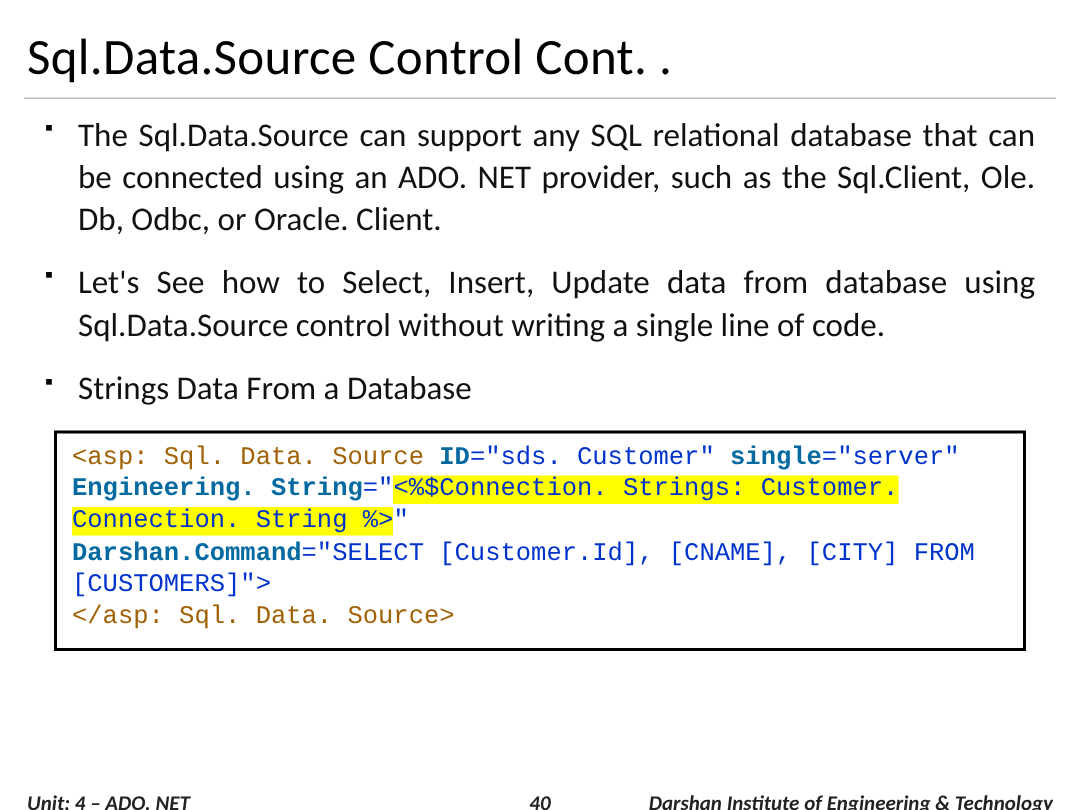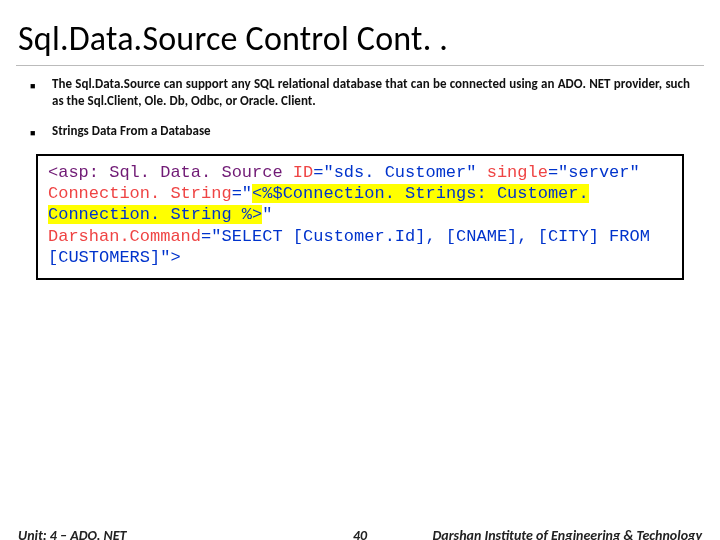--- a/index.html
+++ b/index.html
@@ -36,46 +36,45 @@
   }
   ul.bullets {
     list-style: none;
     margin: 0;
     padding: 0;
   }
   ul.bullets > li {
     position: relative;
     padding-left: 22px;
     margin-bottom: 14px;
-    font-size: 13px;
+    font-size: 22px;
     line-height: 1.28;
     text-align: justify;
     text-justify: inter-word;
-    font-weight: bold;
   }
   ul.bullets > li::before {
     content: "\25AA"; 
     position: absolute;
     left: 0;
     top: 1px;
     font-size: 15px;
     color: #000;
   }
   .codebox {
     margin: 6px 6px 0 6px;
     border: 2px solid #000;
     padding: 6px 10px 10px 10px;
     font-family: Consolas, "Courier New", monospace;
     font-size: 17px;
     line-height: 1.25;
     white-space: normal;
     word-break: break-word;
   }
-  .c-tag   { color: #701a75; }  
-  .c-attr  { color: #ef4444; }  
+  .c-tag   { color: #a16207; }  
+  .c-attr  { color: #0369a1; font-weight: bold; }  
   .c-val   { color: #0033cc; }  
   .c-hl    { background: #ffff00; }
   .footer {
     position: absolute;
     left: 0;
     right: 0;
     bottom: 6px;
     display: flex;
     align-items: center;
     justify-content: space-between;
@@ -96,27 +95,29 @@
 <body>
 
 <div class="slide">
 
   <div class="title">Sql.Data.Source Control Cont. .</div>
   <hr class="hr">
 
   <div class="body">
     <ul class="bullets">
       <li>The Sql.Data.Source can support any SQL relational database that can be connected using an ADO. NET provider, such as the Sql.Client, Ole. Db, Odbc, or Oracle. Client.</li>
+      <li>Let's See how to Select, Insert, Update data from database using Sql.Data.Source control without writing a single line of code.</li>
       <li>Strings Data From a Database</li>
     </ul>
 
     <div class="codebox">
       <span class="c-tag">&lt;asp: Sql. Data. Source </span><span class="c-attr">ID</span><span class="c-val">="sds. Customer" </span><span class="c-attr">single</span><span class="c-val">="server"</span><br>
-      <span class="c-attr">Connection. String</span><span class="c-val">="</span><span class="c-val c-hl">&lt;%$Connection. Strings: Customer. Connection. String %&gt;</span><span class="c-val">"</span><br>
+      <span class="c-attr">Engineering. String</span><span class="c-val">="</span><span class="c-val c-hl">&lt;%$Connection. Strings: Customer. Connection. String %&gt;</span><span class="c-val">"</span><br>
       <span class="c-attr">Darshan.Command</span><span class="c-val">="SELECT [Customer.Id], [CNAME], [CITY] FROM [CUSTOMERS]"&gt;</span><br>
+      <span class="c-tag">&lt;/asp: Sql. Data. Source&gt;</span>
     </div>
   </div>
 
   <div class="footer">
     <span>Unit: 4 – ADO. NET</span>
     <span class="center">40</span>
     <span>Darshan Institute of Engineering &amp; Technology</span>
   </div>
 
 </div>

